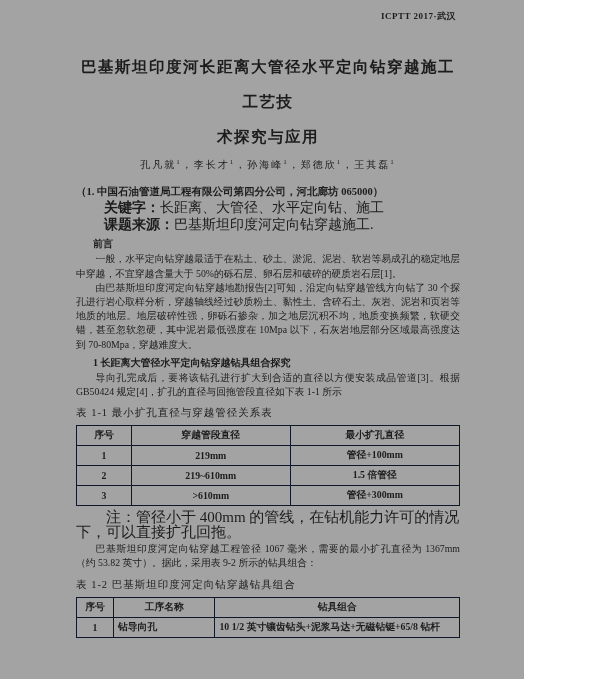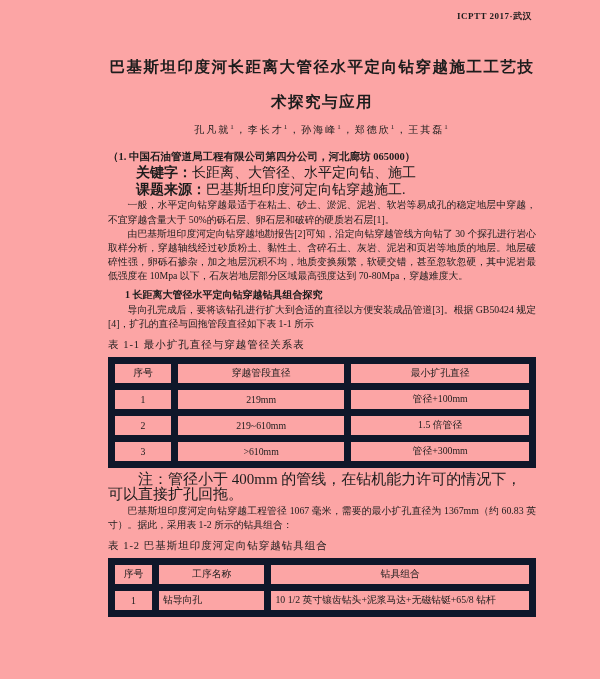--- a/index.html
+++ b/index.html
@@ -1,22 +1,22 @@
 <!DOCTYPE html>
 <html><head>
 <meta charset="utf-8">
 <style>
   html,body{margin:0;padding:0;background:#ffffff;}
   .page{
-    width:600px;height:679px;
-    background:#fca5a5;
+    width:524px;height:679px;
+    background:#a3a3a3;
     color:#1c1c1c;
     font-family:"Liberation Serif","DejaVu Serif",serif;
     box-sizing:border-box;
-    padding:10px 64px 0 108px;
+    padding:10px 64px 0 76px;
     overflow:hidden;
     position:relative;
   }
   .conf-header{
     text-align:right;
     font-size:9px;
     font-weight:bold;
     letter-spacing:.5px;
     margin:0 4px 26px 0;
   }
@@ -69,24 +69,24 @@
     letter-spacing:1px;
     margin:7px 0 5px 0;
   }
   table{
     width:100%;
     border-collapse:collapse;
     font-size:9.8px;
     table-layout:fixed;
   }
   th,td{
-    border:7px solid #0f172a;
+    border:1px solid #0f172a;
     padding:2px 4px;
     text-align:center;
-    font-weight:normal;
+    font-weight:bold;
     height:15px;
     overflow:hidden;
     white-space:nowrap;
   }
   .t1 th:nth-child(1),.t1 td:nth-child(1){width:13%;}
   .t1 th:nth-child(2),.t1 td:nth-child(2){width:42%;}
   .t1 th:nth-child(3),.t1 td:nth-child(3){width:45%;}
   .t2 th:nth-child(1),.t2 td:nth-child(1){width:8%;}
   .t2 th:nth-child(2),.t2 td:nth-child(2){width:26%;}
   .t2 th:nth-child(3),.t2 td:nth-child(3){width:66%;}
@@ -112,20 +112,21 @@
 
   <div class="authors"><span>孔凡就<sup>1</sup></span>，<span>李长才<sup>1</sup></span>，<span>孙海峰<sup>1</sup></span>，<span>郑德欣<sup>1</sup></span>，<span>王其磊<sup>1</sup></span></div>
 
   <div class="affiliation">（1. 中国石油管道局工程有限公司第四分公司，河北廊坊 065000）</div>
 
 
   <p class="meta-line"><span class="lbl">关键字：</span><span>长距离、大管径、水平定向钻、施工</span></p>
 
   <p class="meta-line"><span class="lbl">课题来源：</span><span>巴基斯坦印度河定向钻穿越施工.</span></p>
 
+  <div class="sec-heading">前言</div>
 
   <p class="para">一般，水平定向钻穿越最适于在粘土、砂土、淤泥、泥岩、软岩等易成孔的稳定地层中穿越，不宜穿越含量大于 50%的砾石层、卵石层和破碎的硬质岩石层[1]。</p>
   <p class="para">由巴基斯坦印度河定向钻穿越地勘报告[2]可知，沿定向钻穿越管线方向钻了 30 个探孔进行岩心取样分析，穿越轴线经过砂质粉土、黏性土、含碎石土、灰岩、泥岩和页岩等地质的地层。地层破碎性强，卵砾石掺杂，加之地层沉积不均，地质变换频繁，软硬交错，甚至忽软忽硬，其中泥岩最低强度在 10Mpa 以下，石灰岩地层部分区域最高强度达到 70-80Mpa，穿越难度大。</p>
 
   <div class="sec-heading">1 长距离大管径水平定向钻穿越钻具组合探究</div>
 
   <p class="para">导向孔完成后，要将该钻孔进行扩大到合适的直径以方便安装成品管道[3]。根据 GB50424 规定[4]，扩孔的直径与回拖管段直径如下表 1-1 所示</p>
 
   <div class="caption">表 1-1 最小扩孔直径与穿越管径关系表</div>
 
@@ -151,21 +152,21 @@
         <tr>
           <td>3</td>
           <td>&gt;610mm</td>
           <td>管径+300mm</td>
         </tr>
       </tbody>
     </table>
 
   <p class="note">注：管径小于 400mm 的管线，在钻机能力许可的情况下，可以直接扩孔回拖。</p>
 
-  <p class="para">巴基斯坦印度河定向钻穿越工程管径 1067 毫米，需要的最小扩孔直径为 1367mm（约 60.83 英寸）。据此，采用表 1-2 所示的钻具组合：</p>
+  <p class="para">巴基斯坦印度河定向钻穿越工程管径 1067 毫米，需要的最小扩孔直径为 1367mm（约 53.82 英寸）。据此，采用表 9-2 所示的钻具组合：</p>
 
   <div class="caption">表 1-2 巴基斯坦印度河定向钻穿越钻具组合</div>
 
   <table class="t2">
       <thead>
         <tr>
           <th>序号</th>
           <th>工序名称</th>
           <th>钻具组合</th>
         </tr>

